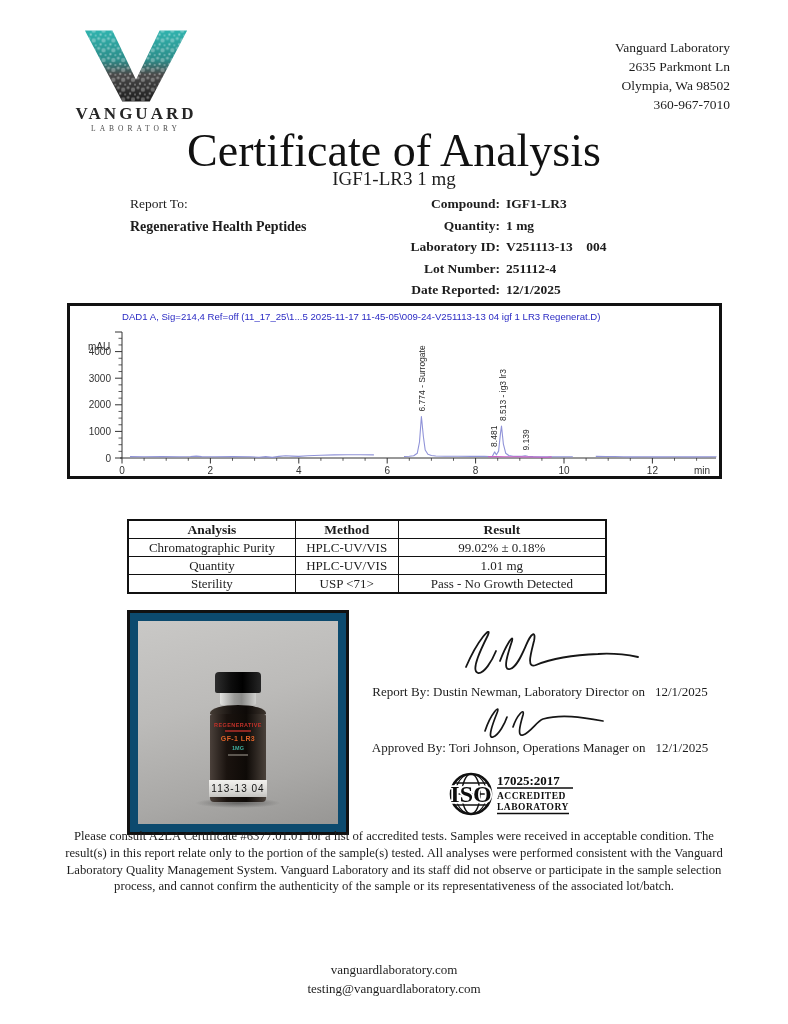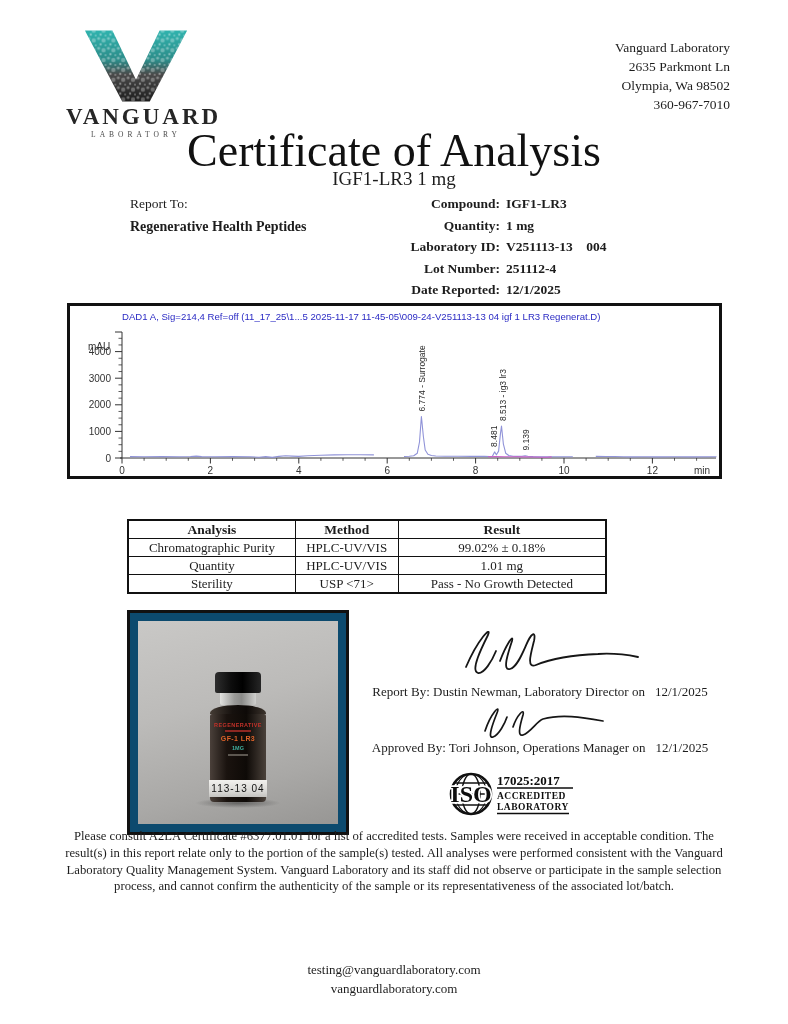--- a/index.html
+++ b/index.html
@@ -4,21 +4,21 @@
 <style>
   html,body{margin:0;padding:0;background:#888;}
   .page{
     position:relative;width:788px;height:1024px;margin:0 auto;
     background:#ffffff;color:#1d1d1d;
     font-family:"Liberation Serif", serif;overflow:hidden;
   }
   
   .logo{position:absolute;left:66px;top:26px;width:140px;text-align:center;}
   .logo-v{display:block;margin:0 auto;}
-  .logo-name{font-weight:bold;font-size:23px;letter-spacing:3px;color:#262626;margin-top:-2px;}
+  .logo-name{font-weight:bold;font-size:17px;letter-spacing:3px;color:#262626;margin-top:-2px;}
   .logo-sub{font-size:7.5px;letter-spacing:4px;color:#4a4a4a;margin-top:0px;}
   .address{position:absolute;right:58px;top:38px;text-align:right;font-size:13.5px;line-height:19px;color:#1d1d1d;}
   
   .doc-title{position:absolute;left:0;right:0;top:124px;text-align:center;font-size:46px;color:#111;}
   .doc-subtitle{position:absolute;left:0;right:0;top:168px;text-align:center;font-size:19px;}
   
   .report-to{position:absolute;left:130px;top:196px;font-size:13.5px;}
   .report-to .name{font-weight:bold;font-size:14px;margin-top:7px;}
   .fields{position:absolute;left:340px;top:193px;width:360px;font-size:13.5px;}
   .field-row{display:flex;line-height:21.6px;font-weight:bold;}
@@ -282,17 +282,17 @@
     <text x="50" y="15" font-family="Liberation Serif, serif" font-size="13" font-weight="bold" fill="#0d0d0d">17025:2017</text>
     <line x1="50" y1="18" x2="126" y2="18" stroke="#0d0d0d" stroke-width="1.4"></line>
     <text x="50" y="29" font-family="Liberation Serif, serif" font-size="9.5" font-weight="bold" letter-spacing="0.5" fill="#0d0d0d">ACCREDITED</text>
     <text x="50" y="40" font-family="Liberation Serif, serif" font-size="9.5" font-weight="bold" letter-spacing="0.5" fill="#0d0d0d">LABORATORY</text>
     <line x1="50" y1="43.5" x2="122" y2="43.5" stroke="#0d0d0d" stroke-width="1.4"></line>
   </svg>
 
   <div class="disclaimer">Please consult A2LA Certificate #6377.01.01 for a list of accredited tests. Samples were received in acceptable condition. The result(s) in this report relate only to the portion of the sample(s) tested. All analyses were performed consistent with the Vanguard Laboratory Quality Management System. Vanguard Laboratory and its staff did not observe or participate in the sample selection process, and cannot confirm the authenticity of the sample or its representativeness of the associated lot/batch.</div>
 
   <div class="footer">
+    <div>vanguardlaboratory.com</div>
     <div>testing@vanguardlaboratory.com</div>
-    <div>vanguardlaboratory.com</div>
   </div>
 
 </div>
 
 </body></html>

